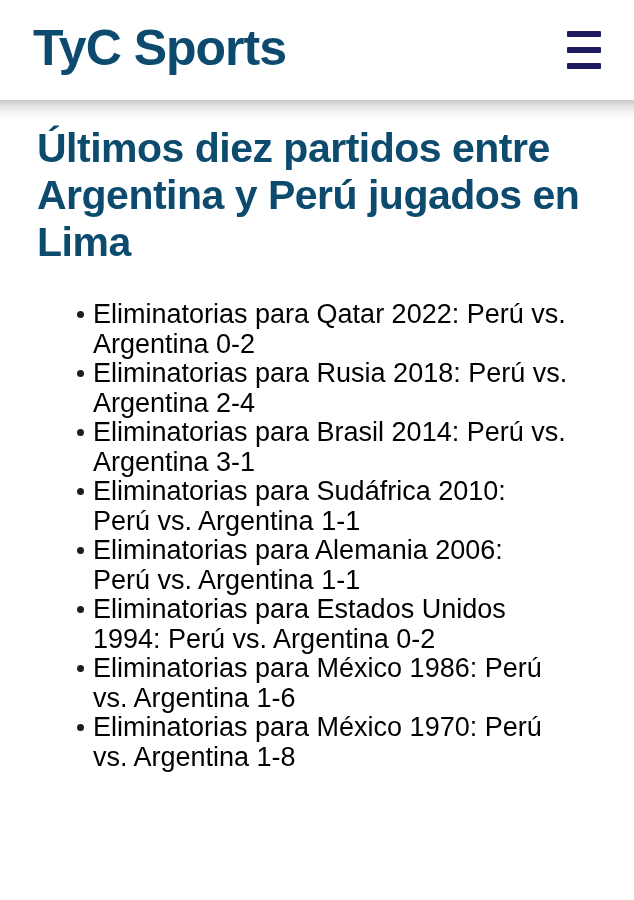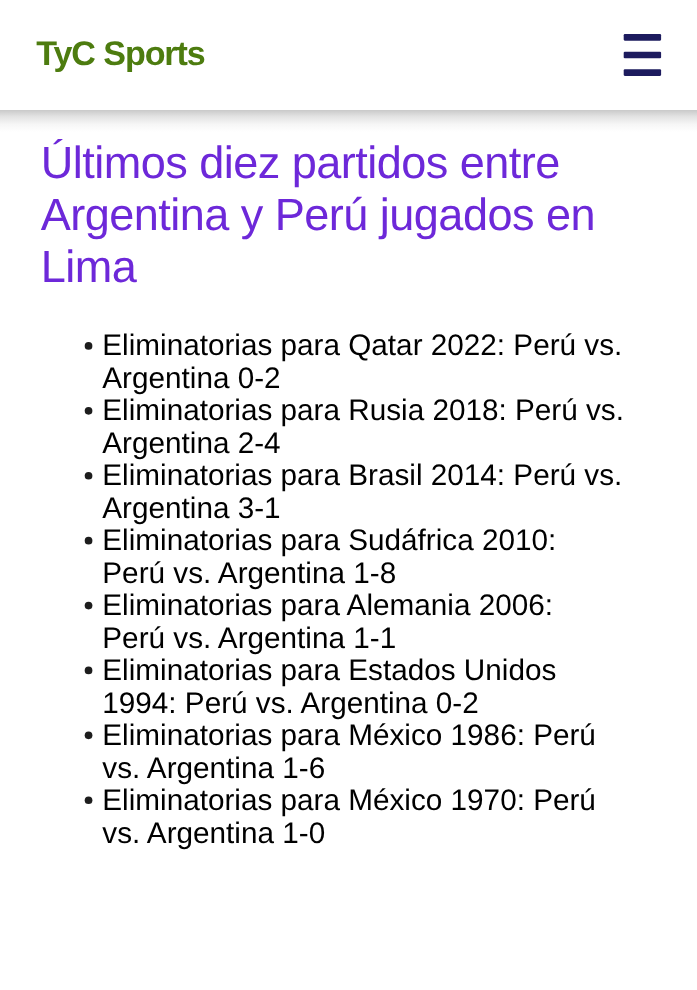--- a/index.html
+++ b/index.html
@@ -14,24 +14,24 @@
   
   .header {
     height: 100px;
     background: #ffffff;
     display: flex;
     align-items: center;
     justify-content: space-between;
     padding: 0 33px 0 33px;
   }
   .logo {
-    font-size: 31px;
+    font-size: 50px;
     font-weight: 700;
     letter-spacing: -1px;
-    color: #4d7c0f;
+    color: #0c4a6e;
     cursor: pointer;
     user-select: none;
     line-height: 1;
     padding-bottom: 4px;
   }
   .menu-btn {
     background: none;
     border: none;
     cursor: pointer;
     display: flex;
@@ -50,23 +50,23 @@
   .header-shadow {
     height: 20px;
     background: linear-gradient(to bottom, #c9c9c9 0%, #e3e3e3 30%, #f6f6f6 65%, #ffffff 100%);
   }
 
   
   .article-title {
     margin: 5px 30px 0 37px;
     font-size: 41px;
     line-height: 47px;
-    font-weight: 400;
+    font-weight: 700;
     letter-spacing: -0.5px;
-    color: #6d28d9;
+    color: #0c4a6e;
     white-space: pre-line;
   }
   .matches-list {
     list-style: none;
     margin: 34px 20px 0 93px;
   }
   .matches-list li {
     position: relative;
     font-size: 27px;
     line-height: 29.5px;
@@ -104,23 +104,23 @@
 Lima</h1>
 
   <ul class="matches-list">
       <li>Eliminatorias para Qatar 2022: Perú vs.
 Argentina 0-2</li>
       <li>Eliminatorias para Rusia 2018: Perú vs.
 Argentina 2-4</li>
       <li>Eliminatorias para Brasil 2014: Perú vs.
 Argentina 3-1</li>
       <li>Eliminatorias para Sudáfrica 2010:
-Perú vs. Argentina 1-8</li>
+Perú vs. Argentina 1-1</li>
       <li>Eliminatorias para Alemania 2006:
 Perú vs. Argentina 1-1</li>
       <li>Eliminatorias para Estados Unidos
 1994: Perú vs. Argentina 0-2</li>
       <li>Eliminatorias para México 1986: Perú
 vs. Argentina 1-6</li>
       <li>Eliminatorias para México 1970: Perú
-vs. Argentina 1-0</li>
+vs. Argentina 1-8</li>
     </ul>
 </main>
 
 </body></html>

